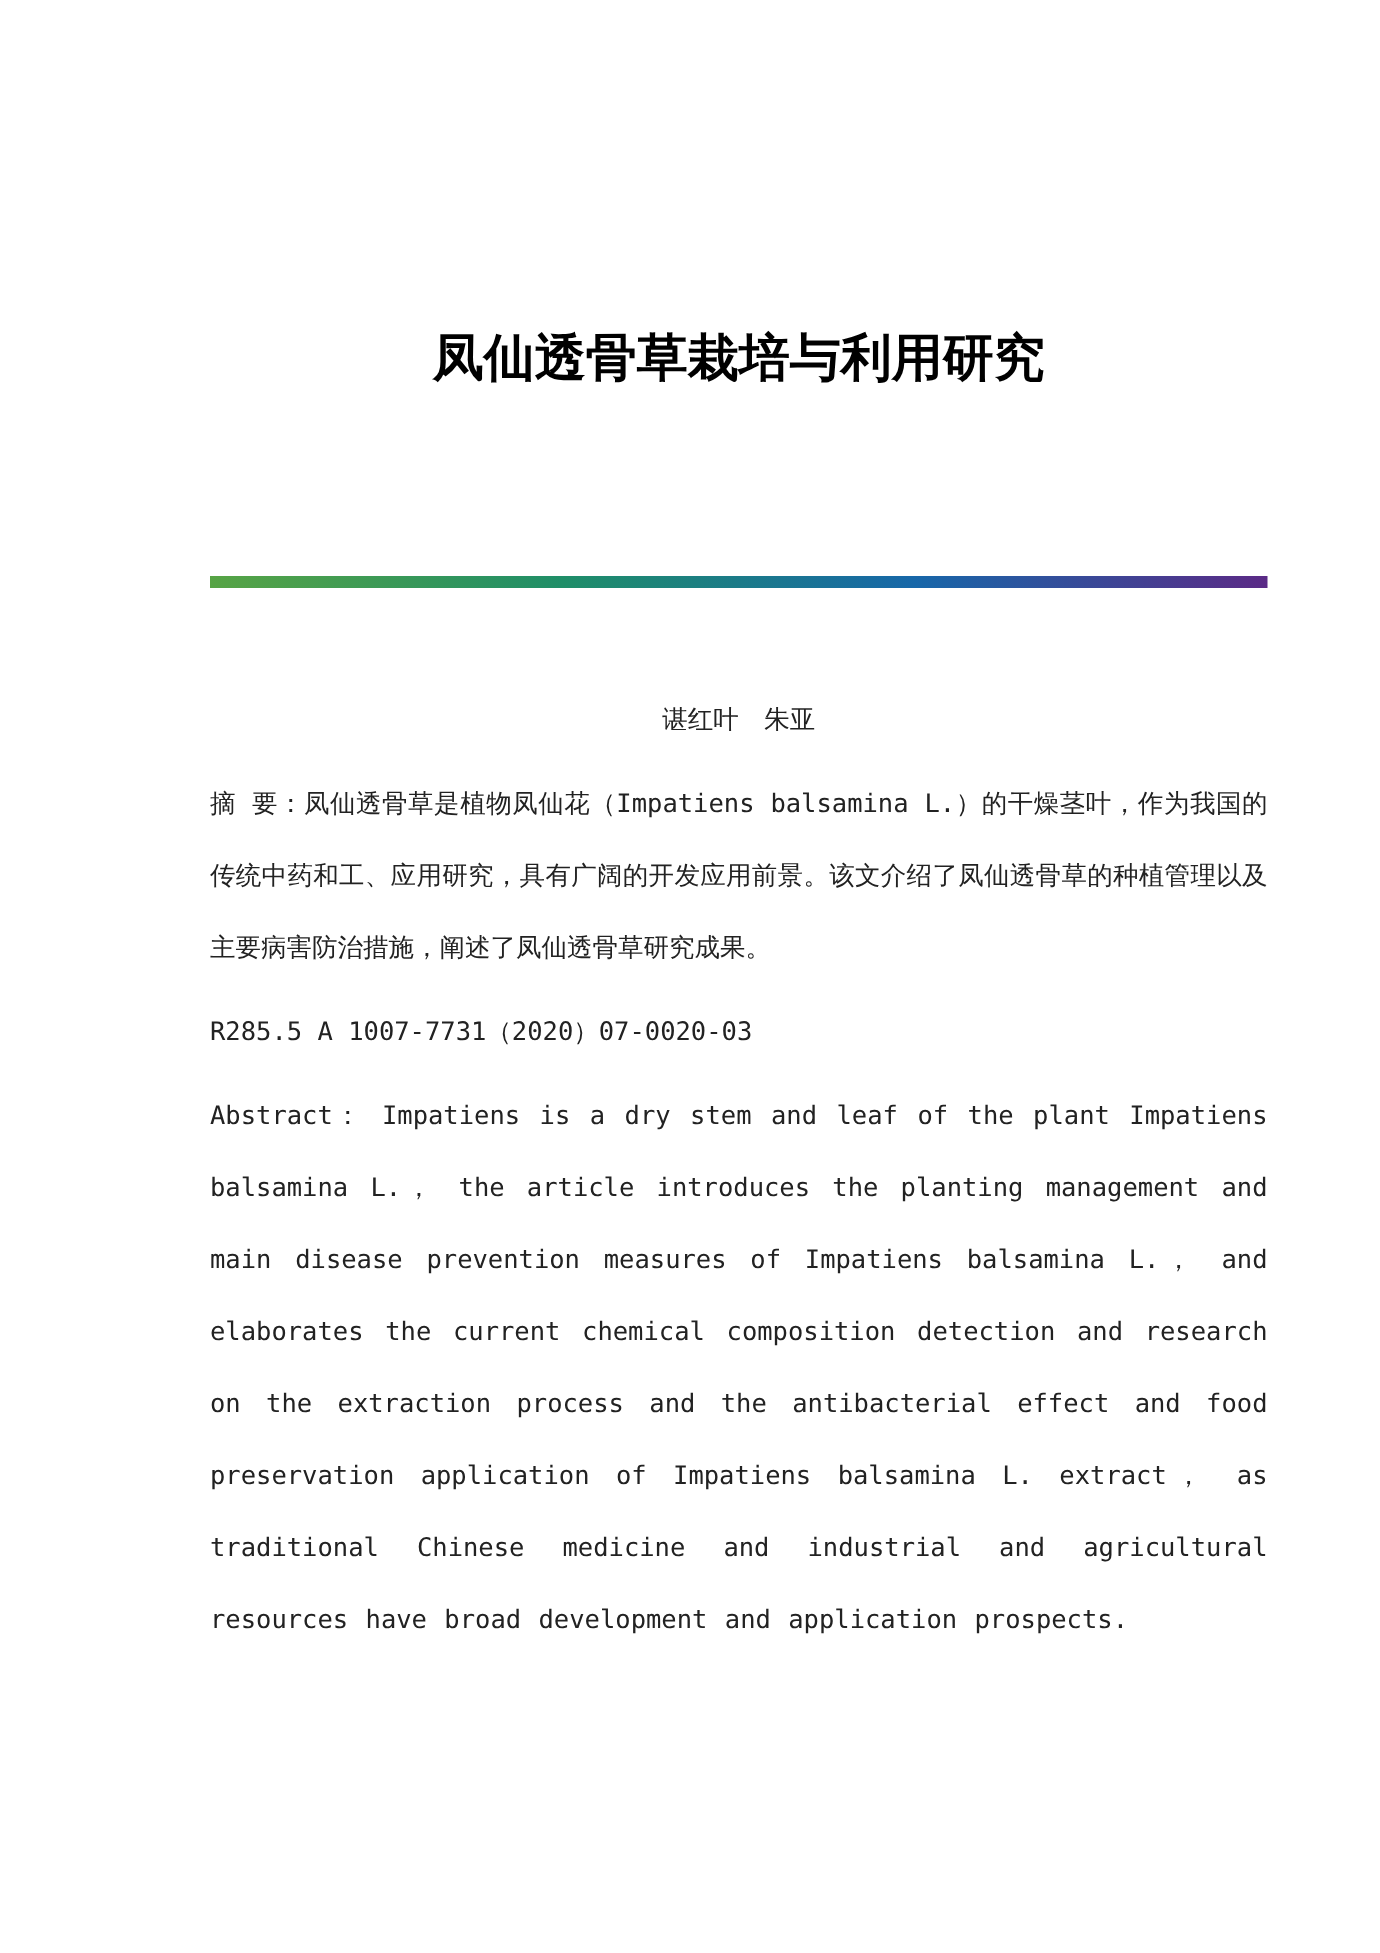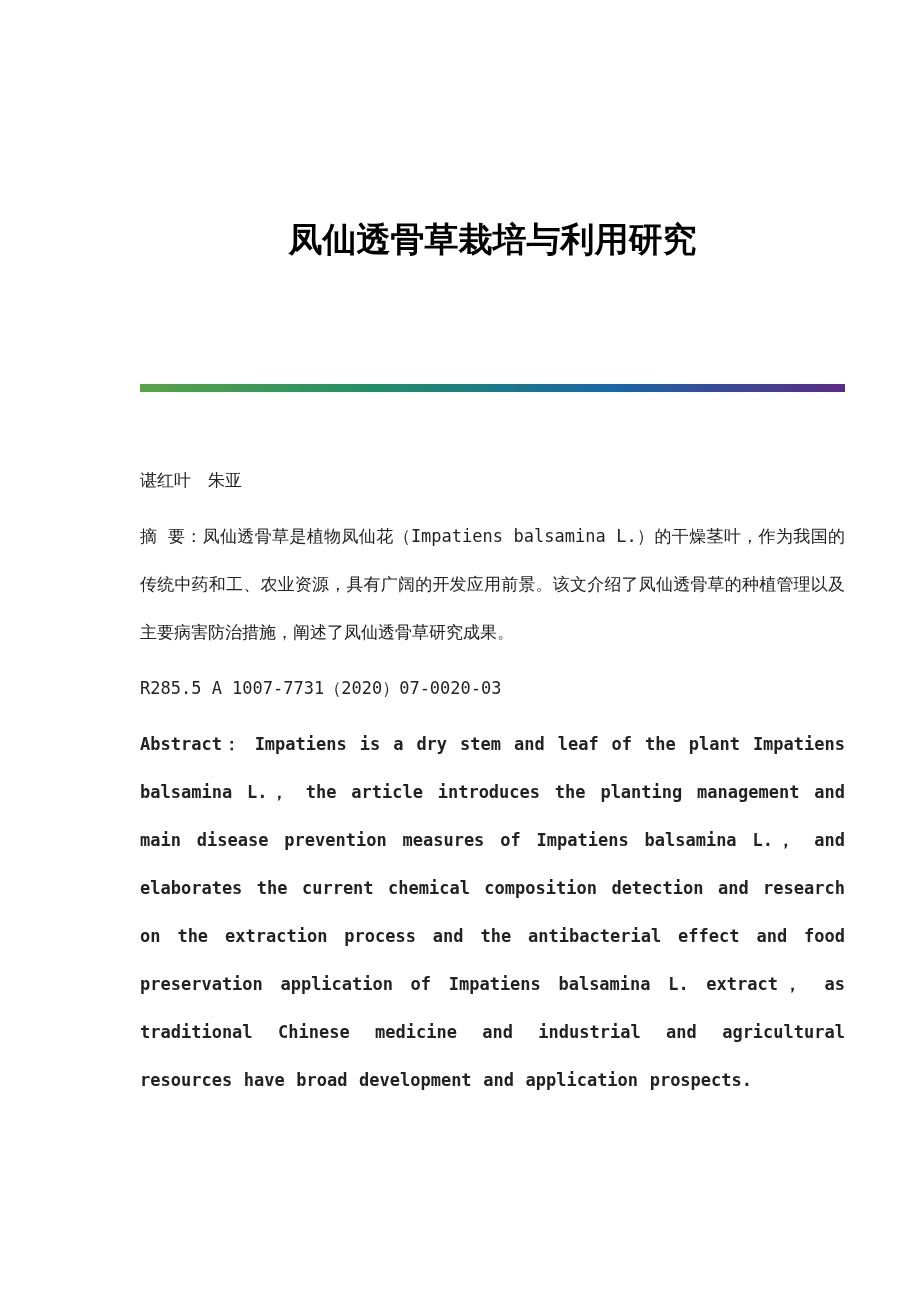--- a/index.html
+++ b/index.html
@@ -34,49 +34,49 @@
     height: 8px;
     margin-top: 124px;
     background: linear-gradient(90deg, #57a445, #1f8e68, #1767a9, #5b2a86);
   }
 
   .authors {
     margin-top: 64px;
     font-size: 17px;
     line-height: 48px;
     color: #222222;
+    text-align: center;
   }
 
   .para {
     margin-top: 8px;
     font-size: 17px;
     line-height: 48px;
     text-align: justify;
     text-justify: inter-ideograph;
     color: #222222;
   }
 
   .para.en {
     word-spacing: 0.08em;
-    font-weight: bold;
   }
 </style>
 </head>
 <body>
 
 <div class="page">
   <div class="content">
 
     <h1 class="title">凤仙透骨草栽培与利用研究</h1>
 
     <div class="divider" style="background: linear-gradient(90deg, rgb(87, 164, 69), rgb(31, 142, 104), rgb(23, 103, 169), rgb(91, 42, 134));"></div>
 
     <p class="authors">谌红叶　朱亚</p>
 
-    <p class="para cn">摘 要：凤仙透骨草是植物凤仙花（Impatiens balsamina L.）的干燥茎叶，作为我国的传统中药和工、农业资源，具有广阔的开发应用前景。该文介绍了凤仙透骨草的种植管理以及主要病害防治措施，阐述了凤仙透骨草研究成果。</p>
+    <p class="para cn">摘 要：凤仙透骨草是植物凤仙花（Impatiens balsamina L.）的干燥茎叶，作为我国的传统中药和工、应用研究，具有广阔的开发应用前景。该文介绍了凤仙透骨草的种植管理以及主要病害防治措施，阐述了凤仙透骨草研究成果。</p>
 
 
     <p class="para">R285.5 A 1007-7731（2020）07-0020-03</p>
 
     <p class="para en">Abstract：  Impatiens is a dry stem and leaf of the plant Impatiens balsamina L.，  the article introduces the planting management and main disease prevention measures of Impatiens balsamina L.，  and elaborates the current chemical composition detection and research on the extraction process and the antibacterial effect and food preservation application of Impatiens balsamina L.  extract，  as traditional Chinese medicine and industrial and agricultural resources have broad development and application prospects.</p>
 
   </div>
 </div>
 
 </body></html>

